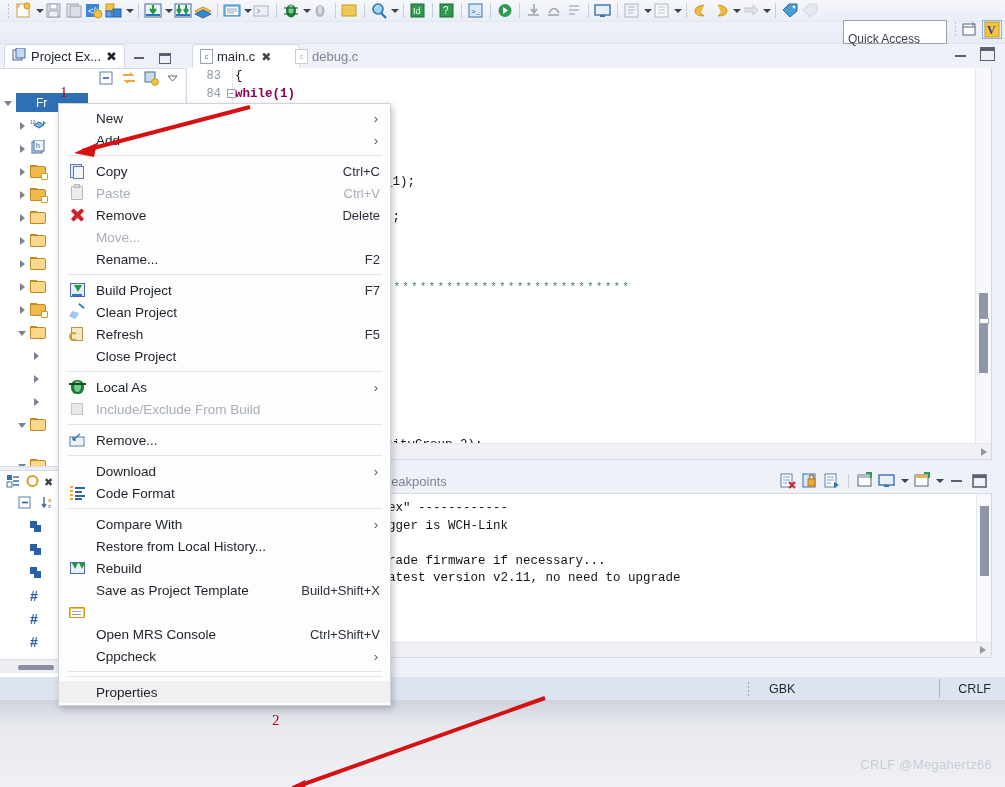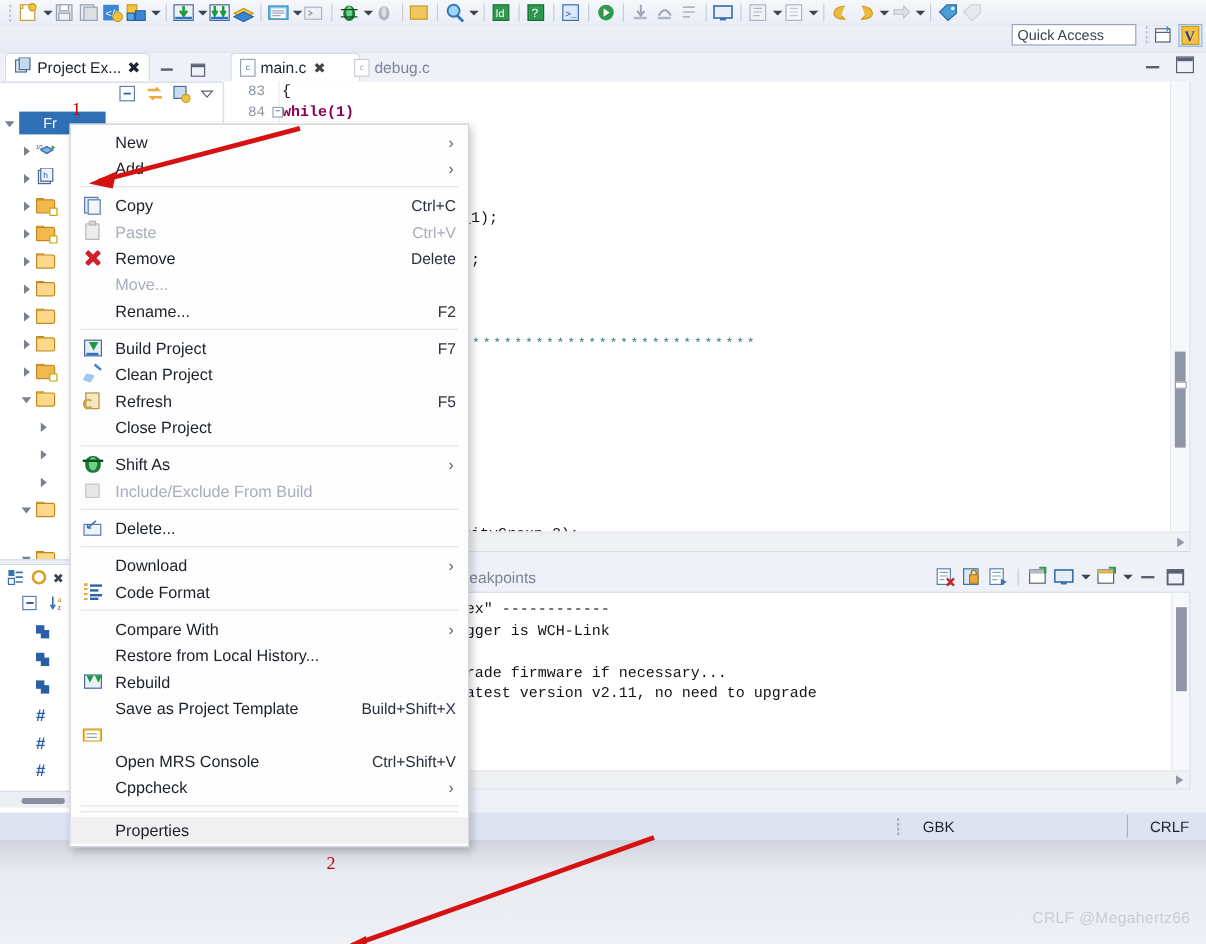--- a/index.html
+++ b/index.html
@@ -45,21 +45,21 @@
   .tb-arrow::after {
     content: ""; position: absolute; left: 2px; top: 7px;
     border-left: 4px solid transparent; border-right: 4px solid transparent;
     border-top: 4px solid #3b4252;
   }
   .quick-access {
     position: absolute; right: 58px; top: 20px;
     width: 104px; height: 18px;
     border: 1px solid #9aa3b5; background: #fff;
     font-size: 12px; color: #3a4150;
-    padding: 1px 4px; line-height: 15px;
+    padding: 11px 4px; line-height: 15px;
   }
   .qa-grip {
     position: absolute; right: 47px; top: 21px; width: 4px; height: 16px;
     background-image: radial-gradient(#b9c0cf 35%, transparent 36%);
     background-size: 3px 4px;
   }
   .persp-ico {
     position: absolute; right: 26px; top: 21px; width: 18px; height: 17px;
   }
   .persp-ico2 {
@@ -1148,39 +1148,39 @@
       <span class="mi-label">Close Project</span>
     </div>
     <div class="msep"></div>
 
     <div class="mi">
       <span class="mi-icon">
           <i class="ic-bug"></i>
           <i class="ic-bug-w"></i>
           <i class="ic-bug-l"></i>
         </span>
-      <span class="mi-label">Shift As</span>
+      <span class="mi-label">Local As</span>
       <span class="mi-sub">›</span>
     </div>
     <div class="mi disabled">
       <span class="mi-icon">
           <i class="ic-incl"></i>
         </span>
       <span class="mi-label">Include/Exclude From Build</span>
     </div>
     <div class="msep"></div>
 
     <div class="mi">
       <span class="mi-icon">
         <svg width="17" height="16" viewBox="0 0 17 16">
             <rect x="1" y="5" width="14" height="9" fill="#eef3fa" stroke="#5a7fae"></rect>
             <path d="M11 2 L4 8 M4 8 L7 8 M4 8 L4 5" stroke="#3b72ad" stroke-width="1.3" fill="none"></path>
           </svg>
       </span>
-      <span class="mi-label">Delete...</span>
+      <span class="mi-label">Remove...</span>
     </div>
     <div class="msep"></div>
 
     <div class="mi">
       <span class="mi-label">Download</span>
       <span class="mi-sub">›</span>
     </div>
     <div class="mi">
       <span class="mi-icon">
         <i class="ic-codefmt-b"></i>

